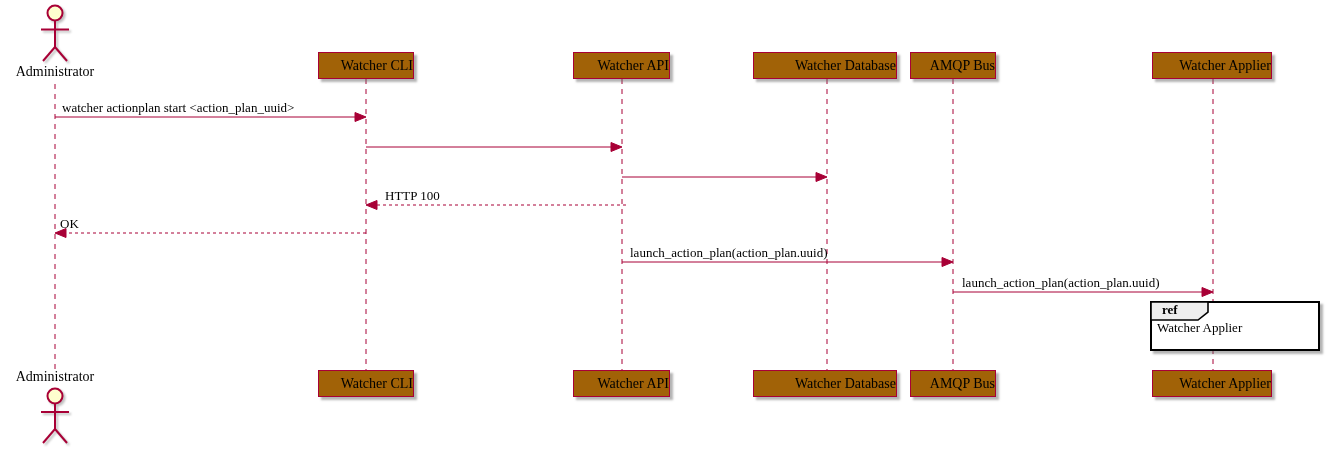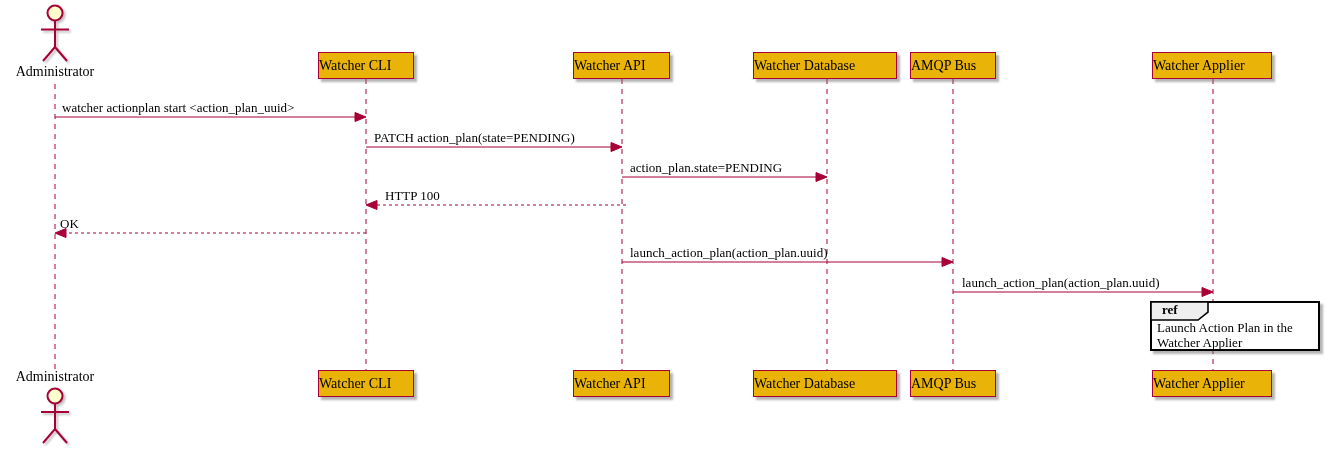--- a/index.html
+++ b/index.html
@@ -10,24 +10,24 @@
     font-family:Liberation Serif, serif;
     color:#000000;
     overflow:hidden;
   }
   svg.layer { position:absolute; left:0; top:0; }
   .shadowed { filter: drop-shadow(2px 2px 1px rgba(110,110,110,0.45)); }
 
   .pbox {
     position:absolute;
     height:25px;
-    background:#eab308;
+    background:#a16207;
     border:1.7px solid #A80036;
     box-shadow:3px 3px 2px rgba(105,105,105,0.5);
-    display:flex; align-items:center; justify-content:flex-start;
+    display:flex; align-items:center; justify-content:flex-end;
     font-size:14px;
     white-space:nowrap;
     box-sizing:content-box;
   }
   .actor-label {
     position:absolute;
     width:130px;
     text-align:center;
     font-size:14px;
     white-space:nowrap;
@@ -148,33 +148,30 @@
       <span>Watcher Database</span>
     </div>
   <div class="pbox" style="left:910px;  top:370px; width:84px;">
       <span>AMQP Bus</span>
     </div>
   <div class="pbox" style="left:1152px; top:370px; width:118px;">
       <span>Watcher Applier</span>
     </div>
 
   <div class="msg" style="left:62px;  top:100px;text-align:center;">watcher actionplan start &lt;action_plan_uuid&gt;</div>
-  <div class="msg" style="left:374px; top:130px;">PATCH action_plan(state=PENDING)</div>
-  <div class="msg" style="left:630px; top:160px;">action_plan.state=PENDING</div>
   <div class="msg" style="left:385px; top:188px;">HTTP 100</div>
   <div class="msg" style="left:60px;  top:216px;">OK</div>
   <div class="msg" style="left:630px; top:245px;">launch_action_plan(action_plan.uuid)</div>
   <div class="msg" style="left:962px; top:275px;">launch_action_plan(action_plan.uuid)</div>
 
   <div class="ref-box">
     <div class="ref-header">
       <svg width="62" height="21">
         <path d="M1,1 H58 V11 L48,19 H1 Z" fill="#EEEEEE" stroke="#000000" stroke-width="1.6"></path>
       </svg>
       <span class="ref-kw">ref</span>
     </div>
     <div class="ref-body">
-      <div>Launch Action Plan in the</div>
       <div>Watcher Applier</div>
     </div>
   </div>
 
 </div>
 
 </body></html>

